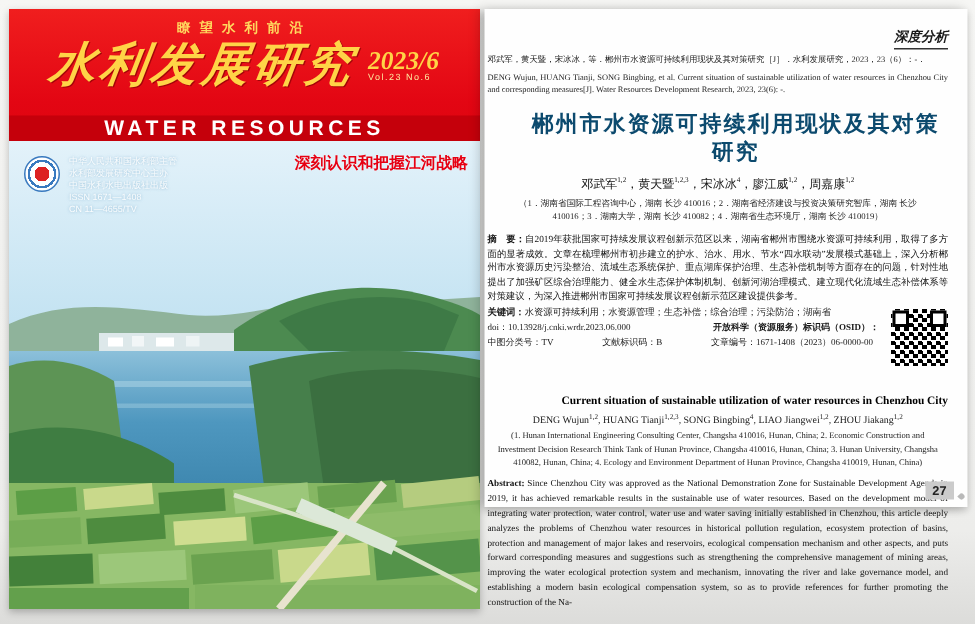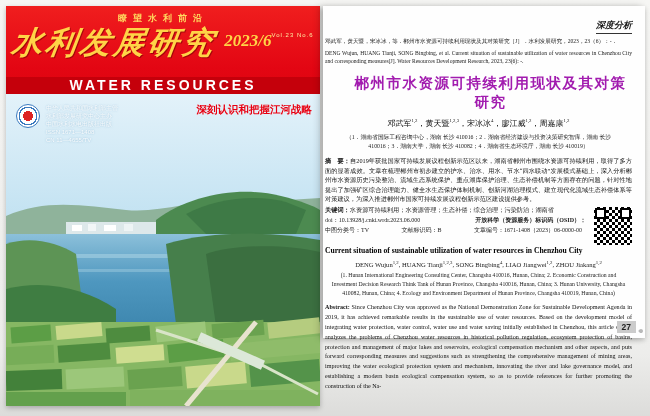--- a/index.html
+++ b/index.html
@@ -5,21 +5,21 @@
   html,body{margin:0;padding:0;}
   body{width:650px;height:416px;overflow:hidden;background:#e9e9e7;font-family:"Liberation Serif","DejaVu Serif",serif;}
   .stage{position:relative;width:650px;height:416px;background:linear-gradient(180deg,#f6f6f4 0%,#ededeb 85%,#dcdcda 100%);}
 
   
   .cover{position:absolute;left:6px;top:6px;width:314px;height:400px;box-shadow:0 2px 5px rgba(0,0,0,.25);overflow:hidden;background:#cde7f3;}
   .banner{position:relative;height:88px;background:linear-gradient(180deg,#f01e1e 0%,#e30613 70%,#de040f 100%);text-align:center;}
   .slogan{display:flex;justify-content:center;padding-top:6px;color:#ffd85e;font-weight:bold;font-size:9px;letter-spacing:6px;font-family:"Liberation Serif",serif;}
   .title-row{display:flex;justify-content:center;align-items:flex-start;gap:8px;margin-top:1px;}
   .mag-title{font-size:31px;line-height:34px;font-weight:bold;font-style:italic;color:#ffd447;letter-spacing:3px;transform:skewX(-8deg);text-shadow:1px 1px 0 rgba(120,0,0,.6);}
-  .issue-block{display:flex;flex-direction:row;align-items:flex-start;margin-top:6px;}
+  .issue-block{display:flex;flex-direction:column;align-items:flex-start;margin-top:6px;}
   .issue{font-size:17px;font-weight:bold;font-style:italic;color:#ffd447;line-height:17px;}
   .volno{font-size:6px;color:#ffe9a0;font-family:"Liberation Sans",sans-serif;letter-spacing:1px;}
   .en-strip{position:absolute;left:0;right:0;bottom:0;height:17px;line-height:17px;background:#c5000b;color:#fff;font-family:"Liberation Sans",sans-serif;font-weight:bold;font-size:14px;letter-spacing:3px;}
 
   .photo{position:relative;height:400px;overflow:hidden;}
   .photo svg{position:absolute;inset:0;display:block;}
 
   .pub-block{position:absolute;left:10px;top:10px;display:flex;gap:6px;align-items:flex-start;}
   .emblem{width:24px;height:24px;border-radius:50%;background:radial-gradient(circle at 50% 50%, #d22 0 5px, #fff 5px 8px, #3a7abf 8px 9.5px, #fff 9.5px);border:1px solid #3a7abf;box-sizing:border-box;flex:0 0 auto;}
   .publines{font-size:6px;line-height:8px;color:rgba(255,255,255,.92);font-family:"Liberation Sans",sans-serif;text-shadow:0 0 2px rgba(90,150,190,.6);}
@@ -32,34 +32,34 @@
   .cover-qr{position:absolute;left:86px;bottom:10px;width:40px;height:40px;background:#fff;box-sizing:border-box;padding:3px;}
   .cover-qr .px{width:100%;height:100%;background:
       conic-gradient(#e4741f 25%, transparent 0 50%, #e4741f 0 75%, transparent 0) 0 0/9px 9px,
       conic-gradient(#2f9e44 25%, #fff 0 50%, #2f9e44 0 75%, #fff 0) 2px 2px/6px 6px;}
 
   
   .paper{position:absolute;left:323px;top:6px;width:322px;height:332px;background:#fefefe;box-shadow:-4px 0 7px rgba(0,0,0,.18),0 2px 5px rgba(0,0,0,.2);box-sizing:border-box;padding:8px 13px 8px 2px;color:#1a1a1a;}
   .tag-row{text-align:right;}
   .tag{display:inline-block;font-style:italic;font-weight:bold;font-size:9px;border-bottom:1px solid #333;padding-bottom:1px;}
   .cite{margin-top:3px;font-size:5.6px;line-height:8.6px;color:#222;text-align:justify;}
-  .title-cn{margin-top:8px;text-align:center;font-size:14.5px;font-weight:bold;letter-spacing:1.5px;color:#a21caf;margin-left:24px;}
+  .title-cn{margin-top:8px;text-align:center;font-size:14.5px;font-weight:bold;letter-spacing:1.5px;color:#0c4a6e;margin-left:24px;}
   .authors{margin-top:6px;text-align:center;font-size:8px;color:#111;}
   .authors sup,.authors-en sup{font-size:4.8px;}
   .affil{margin-top:4px;padding:0 10px;text-align:center;font-size:5.8px;line-height:8.8px;color:#222;}
   .abs{margin-top:6px;font-size:6.2px;line-height:9.4px;text-align:justify;color:#111;}
   .lbl{font-weight:bold;}
   .meta-wrap{position:relative;margin-top:2px;padding-right:46px;min-height:40px;}
   .kw{font-size:6.2px;line-height:9.4px;text-align:justify;}
   .doirow{display:flex;justify-content:space-between;align-items:baseline;font-size:6px;line-height:9px;margin-top:1px;}
   .metarow{display:flex;justify-content:space-between;font-size:6px;line-height:9px;margin-top:1px;padding-right:4px;}
   .osid-qr{position:absolute;right:0;top:2px;width:38px;height:38px;background:conic-gradient(#000 25%,#fff 0 50%,#000 0 75%,#fff 0) 0 0/6px 6px;}
   .osid-qr:before{content:"";position:absolute;left:1px;top:1px;width:7px;height:7px;background:#fff;border:2px solid #000;}
   .osid-qr:after{content:"";position:absolute;right:1px;top:1px;width:7px;height:7px;background:#fff;border:2px solid #000;}
-  .title-en{margin-top:1px;text-align:left;font-weight:bold;font-size:7.6px;line-height:10.5px;color:#000;}
+  .title-en{margin-top:18px;text-align:right;font-weight:bold;font-size:7.6px;line-height:10.5px;color:#000;}
   .authors-en{margin-top:3px;text-align:center;font-size:6.6px;}
   .affil-en{margin-top:3px;padding:0 6px;text-align:center;font-size:5.7px;line-height:8.8px;color:#222;}
   .abs-en{margin-top:6px;font-size:6.1px;line-height:9.8px;text-align:justify;color:#111;}
   .pagenum{position:absolute;right:2px;bottom:5px;display:flex;align-items:flex-end;gap:3px;}
   .pn-box{background:#cbcbcb;color:#222;font-weight:bold;font-size:8.5px;line-height:12px;padding:0 5px;font-family:"Liberation Sans",sans-serif;}
   .pn-dot{width:4px;height:4px;border-radius:50% 50% 50% 0;background:#b9b9b9;transform:rotate(45deg);}
 </style>
 </head>
 <body>
 

